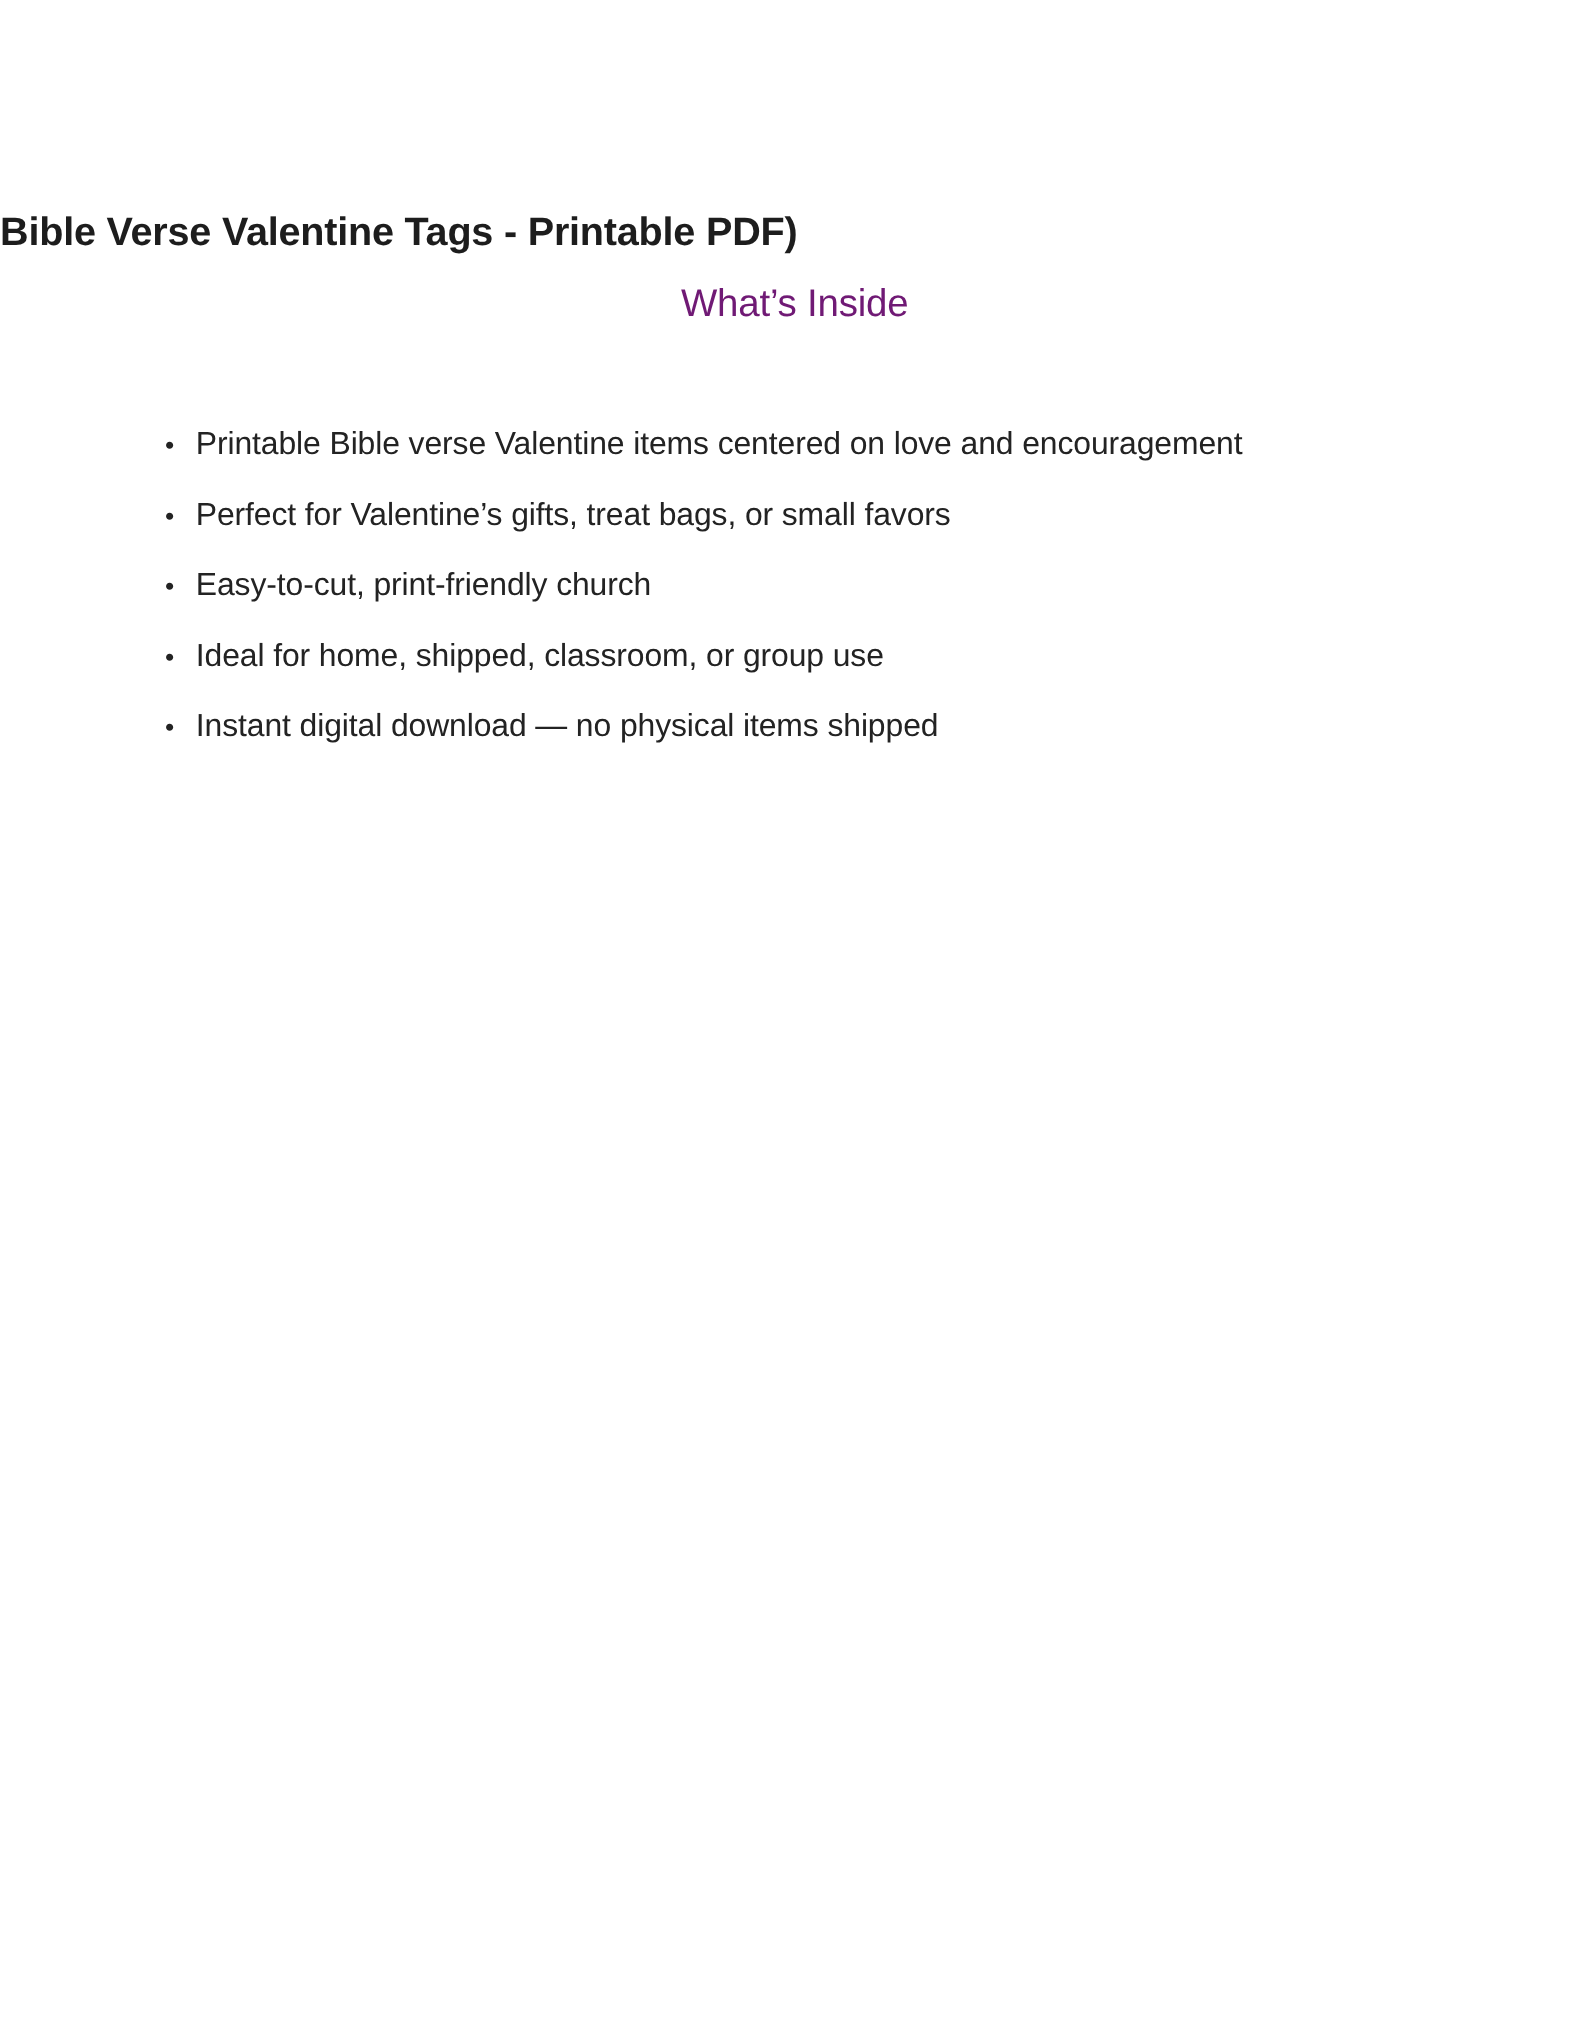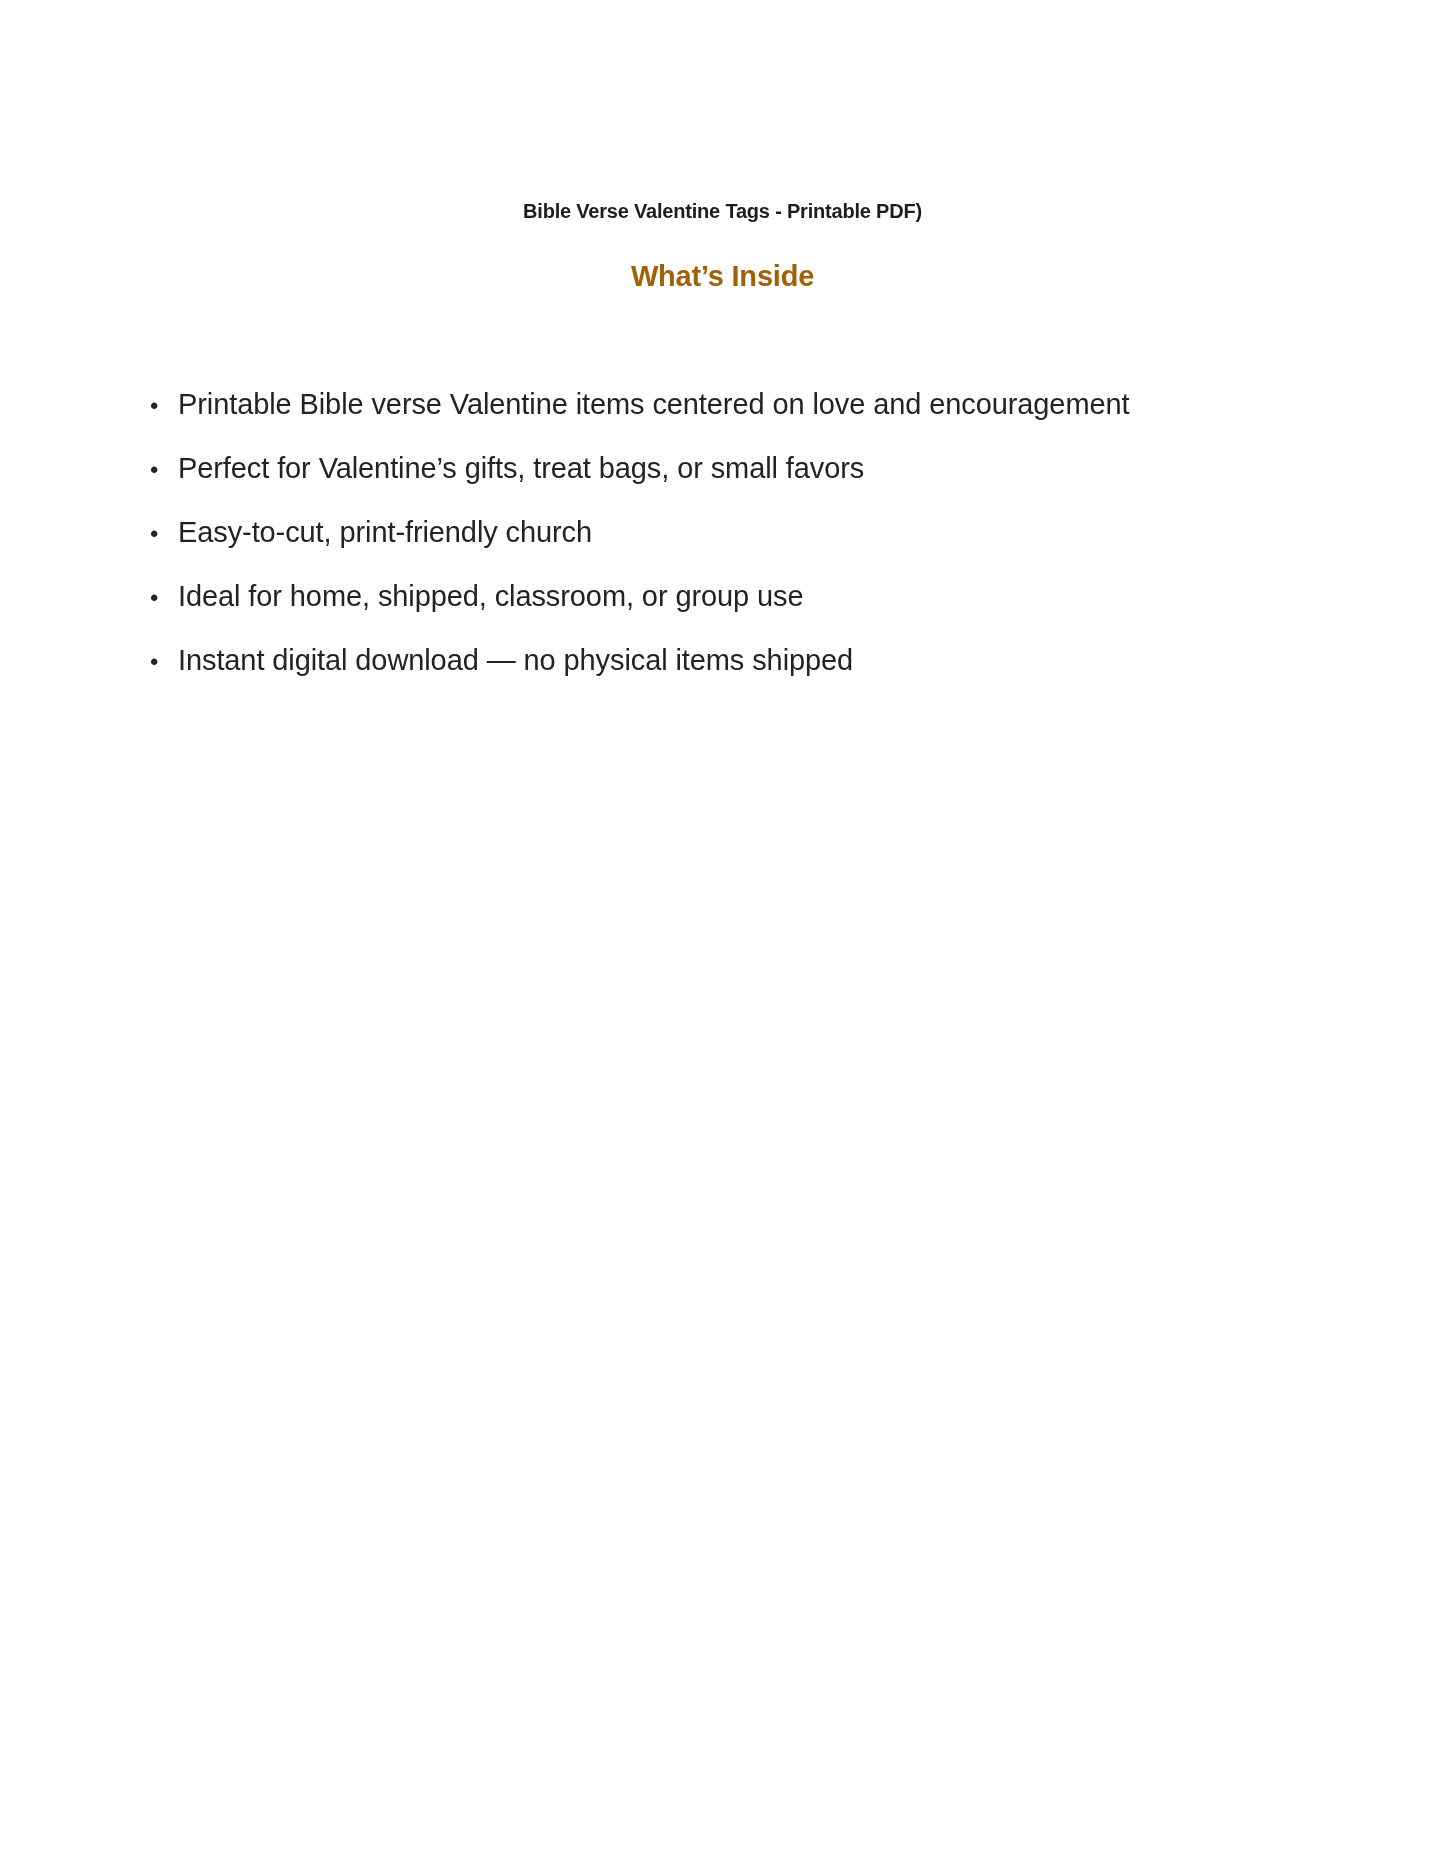--- a/index.html
+++ b/index.html
@@ -13,34 +13,34 @@
     height: 1858px;
     background: #ffffff;
     font-family: "Liberation Sans", "DejaVu Sans", sans-serif;
     color: #1d1d1d;
     overflow: hidden;
     box-sizing: border-box;
     padding-top: 190px;
   }
   .doc-title {
     margin: 0;
-    font-size: 20px;
+    font-size: 36px;
     line-height: 42px;
     font-weight: 700;
-    text-align: center;
+    text-align: left;
     color: #1d1d1d;
     letter-spacing: -0.2px;
   }
   .doc-subtitle {
     margin: 24px 0 0 0;
-    font-size: 29px;
+    font-size: 35px;
     line-height: 40px;
-    font-weight: 700;
+    font-weight: 400;
     text-align: center;
-    color: #a16207;
+    color: #701a75;
     letter-spacing: -0.2px;
   }
   .bullet-list {
     list-style: none;
     margin: 77px 0 0 0;
     padding: 0 60px 0 150px;
   }
   .bullet-item {
     display: flex;
     align-items: baseline;

